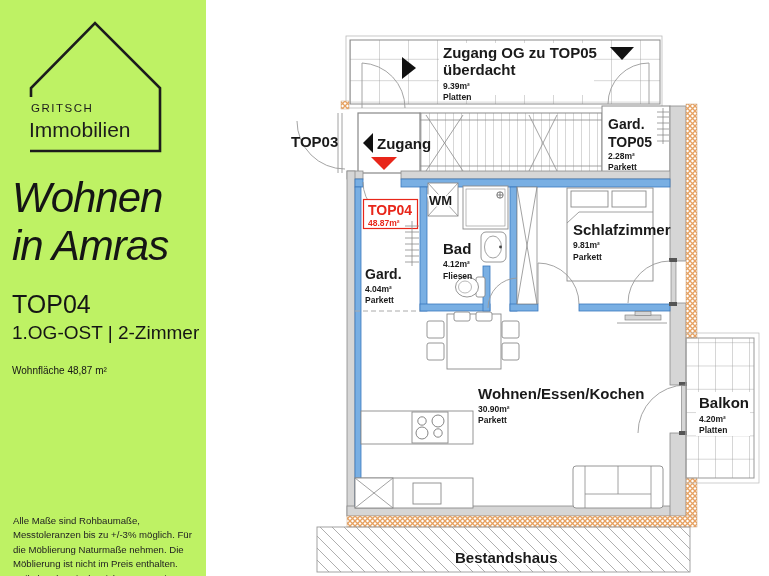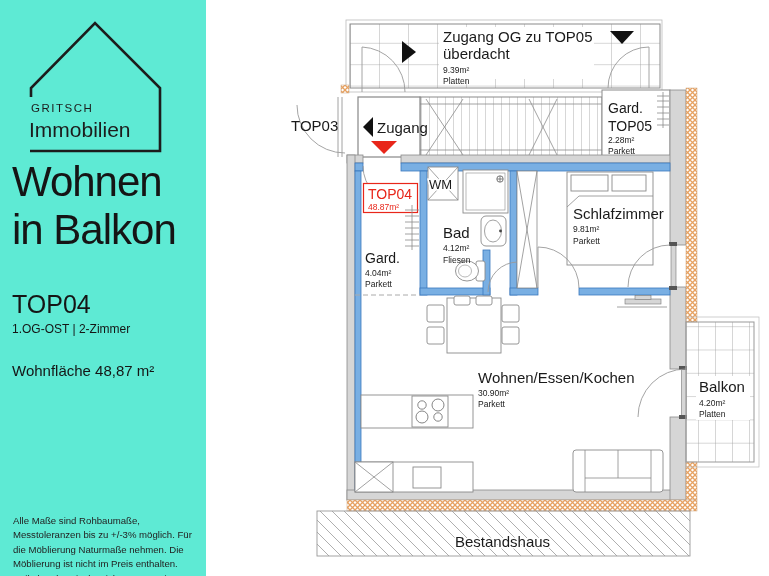--- a/index.html
+++ b/index.html
@@ -1,25 +1,25 @@
 <!DOCTYPE html>
 <html><head>
 <meta charset="utf-8">
 <style>
   html,body{margin:0;padding:0;background:#fff;}
   .page{position:relative;width:769px;height:576px;background:#fff;overflow:hidden;
         font-family:"Liberation Sans",sans-serif;}
-  .sidebar{position:absolute;left:0;top:0;width:206px;height:576px;background:#5eead4;color:#161616;}
+  .sidebar{position:absolute;left:0;top:0;width:206px;height:576px;background:#bef264;color:#161616;}
   .sidebar .logo{position:absolute;left:0;top:0;}
-  .title{position:absolute;left:12px;top:158px;font-size:42px;line-height:48px;letter-spacing:-1px;color:#151515;}
+  .title{position:absolute;left:12px;top:174px;font-size:42px;line-height:48px;letter-spacing:-1px;color:#151515;font-style:italic;}
   .unit{position:absolute;left:12px;top:290px;font-size:25px;color:#151515;}
-  .subtitle{position:absolute;left:12px;top:322px;font-size:12px;color:#151515;}
-  .facts{position:absolute;left:12px;top:361px;font-size:15px;line-height:20.4px;color:#151515;}
+  .subtitle{position:absolute;left:12px;top:322px;font-size:19px;color:#151515;}
+  .facts{position:absolute;left:12px;top:361px;font-size:10px;line-height:20.4px;color:#151515;}
   .disclaimer{position:absolute;left:13px;top:504px;width:182px;font-size:9.6px;line-height:14.6px;color:#222;}
-  .plan{position:absolute;left:205px;top:0;width:564px;height:447px;}
+  .plan{position:absolute;left:205px;top:16px;width:564px;height:447px;font-weight:bold;}
   svg text{font-family:"Liberation Sans",sans-serif;fill:#1a1a1a;}
   .t15{font-size:15px}.t14{font-size:14px}.t13{font-size:13px}.t85{font-size:8.5px}
   .red{fill:#e8261a}
   .halo{paint-order:stroke;stroke:#fff;stroke-width:3px;}
   .wg{fill:#d6d6d6;stroke:#8a8a8a;stroke-width:0.8}
   .wb{fill:#79afe3;stroke:#3a78bd;stroke-width:0.8}
   .fur{fill:#fff;stroke:#8a8a8a;stroke-width:0.9}
   .ln{fill:none;stroke:#8a8a8a;stroke-width:0.8}
   .arc{fill:none;stroke:#9a9a9a;stroke-width:0.9}
   .logo text{fill:#1c1c1c}
@@ -31,21 +31,21 @@
 
   <aside class="sidebar">
     <svg class="logo" width="200" height="160" viewBox="0 0 200 160">
       <path d="M 31 97 L 31 88 L 95 23 L 160 88 L 160 151 L 30 151" fill="none" stroke="#1c1c1c" stroke-width="2.6"></path>
       <text x="31" y="112" font-size="11.5" letter-spacing="1.5">GRITSCH</text>
       <text x="29" y="137" font-size="21">Immobilien</text>
     </svg>
 
     <div class="title">
       <div>Wohnen</div>
-      <div>in Balkon</div>
+      <div>in Amras</div>
     </div>
     <div class="unit">TOP04</div>
     <div class="subtitle">1.OG-OST | 2-Zimmer</div>
     <div class="facts">
       <div>Wohnfläche 48,87 m²</div>
     </div>
     <p class="disclaimer">Alle Maße sind Rohbaumaße, Messtoleranzen bis zu +/-3% möglich. Für die Möblierung Naturmaße nehmen. Die Möblierung ist nicht im Preis enthalten. Artikel und Preisabweichungen sowie Irrtum und Druckfehler vorbehalten.</p>
   </aside>
 
   <div class="plan">

